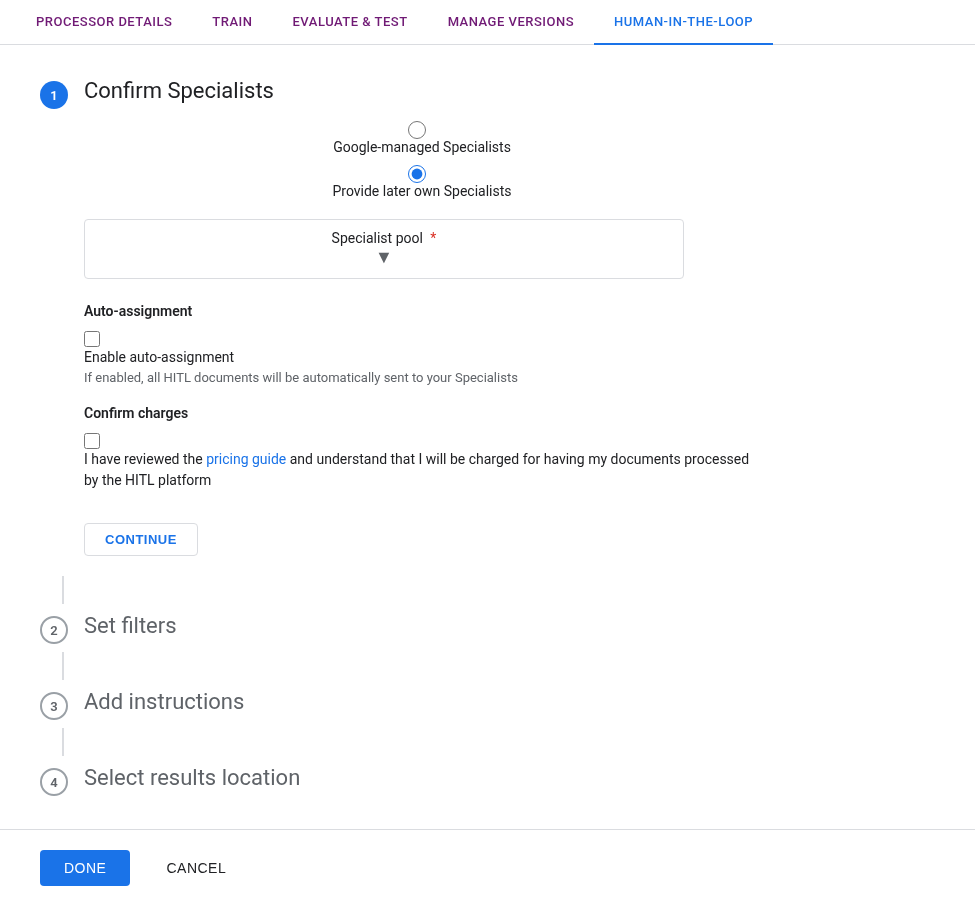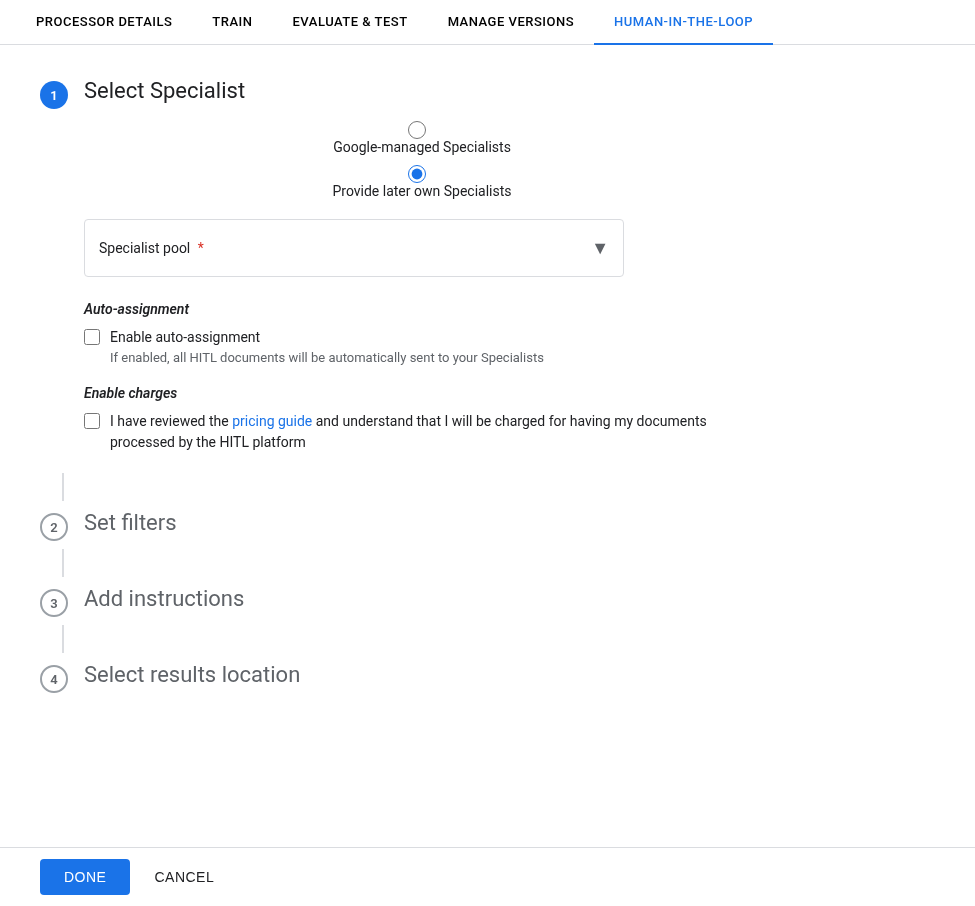--- a/index.html
+++ b/index.html
@@ -15,21 +15,21 @@
     
     .nav-tabs {
       display: flex;
       border-bottom: 1px solid #dadce0;
       padding: 0 16px;
     }
     .nav-tab {
       padding: 14px 20px;
       font-size: 13px;
       font-weight: 500;
-      color: #000000;
+      color: #701a75;
       cursor: pointer;
       letter-spacing: 0.5px;
       text-transform: uppercase;
       border-bottom: 2px solid transparent;
       margin-bottom: -1px;
     }
     .nav-tab.active {
       color: #1a73e8;
       border-bottom: 2px solid #1a73e8;
     }
@@ -129,52 +129,53 @@
     
     .dropdown-wrapper {
       margin-bottom: 24px;
     }
     .dropdown {
       display: flex;
       align-items: center;
       justify-content: space-between;
       border: 1px solid #dadce0;
       border-radius: 4px;
-      padding: 17px 14px;
-      width: 540px;
-      cursor: pointer;
-      background: #fff;
+      padding: 10px 14px;
+      width: 600px;
+      cursor: pointer;
+      background: #fff;
+      flex-direction: column;
     }
     .dropdown-required {
       color: #d93025;
       margin-left: 4px;
     }
     .dropdown-arrow {
       color: #5f6368;
       font-size: 18px;
     }
 
     
     .section-label {
       font-size: 14px;
       font-weight: 600;
       color: #202124;
       margin-bottom: 10px;
-      font-style: italic;
     }
 
     
     .checkbox-group {
       margin-bottom: 20px;
     }
     .checkbox-item {
       display: flex;
       align-items: flex-start;
       margin-bottom: 6px;
       cursor: pointer;
+      flex-direction: column;
     }
     .checkbox-item input[type="checkbox"] {
       width: 16px;
       height: 16px;
       margin-right: 10px;
       margin-top: 2px;
       accent-color: #1a73e8;
       cursor: pointer;
       flex-shrink: 0;
     }
@@ -206,27 +207,28 @@
       border-radius: 4px;
       cursor: pointer;
       text-transform: uppercase;
       margin-top: 12px;
     }
 
     
     .bottom-buttons {
       display: flex;
       align-items: center;
-      padding: 11px 40px;
+      padding: 20px 40px;
       border-top: 1px solid #dadce0;
       position: fixed;
       bottom: 0;
       left: 0;
       width: 975px;
       background: #fff;
+      gap: 12px;
     }
     .btn-done {
       background: #1a73e8;
       color: #fff;
       border: none;
       padding: 10px 24px;
       font-size: 14px;
       font-weight: 500;
       border-radius: 4px;
       cursor: pointer;
@@ -259,21 +261,21 @@
   <div class="nav-tab">EVALUATE &amp; TEST</div>
   <div class="nav-tab">MANAGE VERSIONS</div>
   <div class="nav-tab active">HUMAN-IN-THE-LOOP</div>
 </nav>
 
 <div class="main-scroll">
 <div class="content">
 
   <div class="step">
     <div class="step-badge active">1</div>
-    <h2 class="step-title">Select Specialist</h2>
+    <h2 class="step-title">Confirm Specialists</h2>
   </div>
 
   <div class="step-body">
 
     
     <div class="radio-group">
       <label class="radio-item">
         <input type="radio" name="specialist-type" style="">
         <span class="radio-label">Google-managed Specialists</span>
       </label>
@@ -300,29 +302,30 @@
         <input type="checkbox" style="">
         <div>
           <div class="checkbox-label">Enable auto-assignment</div>
           <div class="checkbox-sublabel">If enabled, all HITL documents will be automatically sent to your Specialists</div>
         </div>
       </label>
     </div>
 
     
     <div class="checkbox-group">
-      <div class="section-label">Enable charges</div>
+      <div class="section-label">Confirm charges</div>
       <label class="checkbox-item">
         <input type="checkbox" style="">
         <div class="checkbox-label">
           <span>I have reviewed the </span><a class="link">pricing guide</a><span> and understand that I will be charged for having my documents processed by the HITL platform</span>
         </div>
       </label>
     </div>
 
+    <button class="btn-continue">CONTINUE</button>
   </div>
 
   <div class="step-connector"></div>
 
   <div class="step" style="margin-top:8px;">
     <div class="step-badge inactive">2</div>
     <h2 class="step-title inactive">Set filters</h2>
   </div>
 
   <div class="step-connector"></div>

